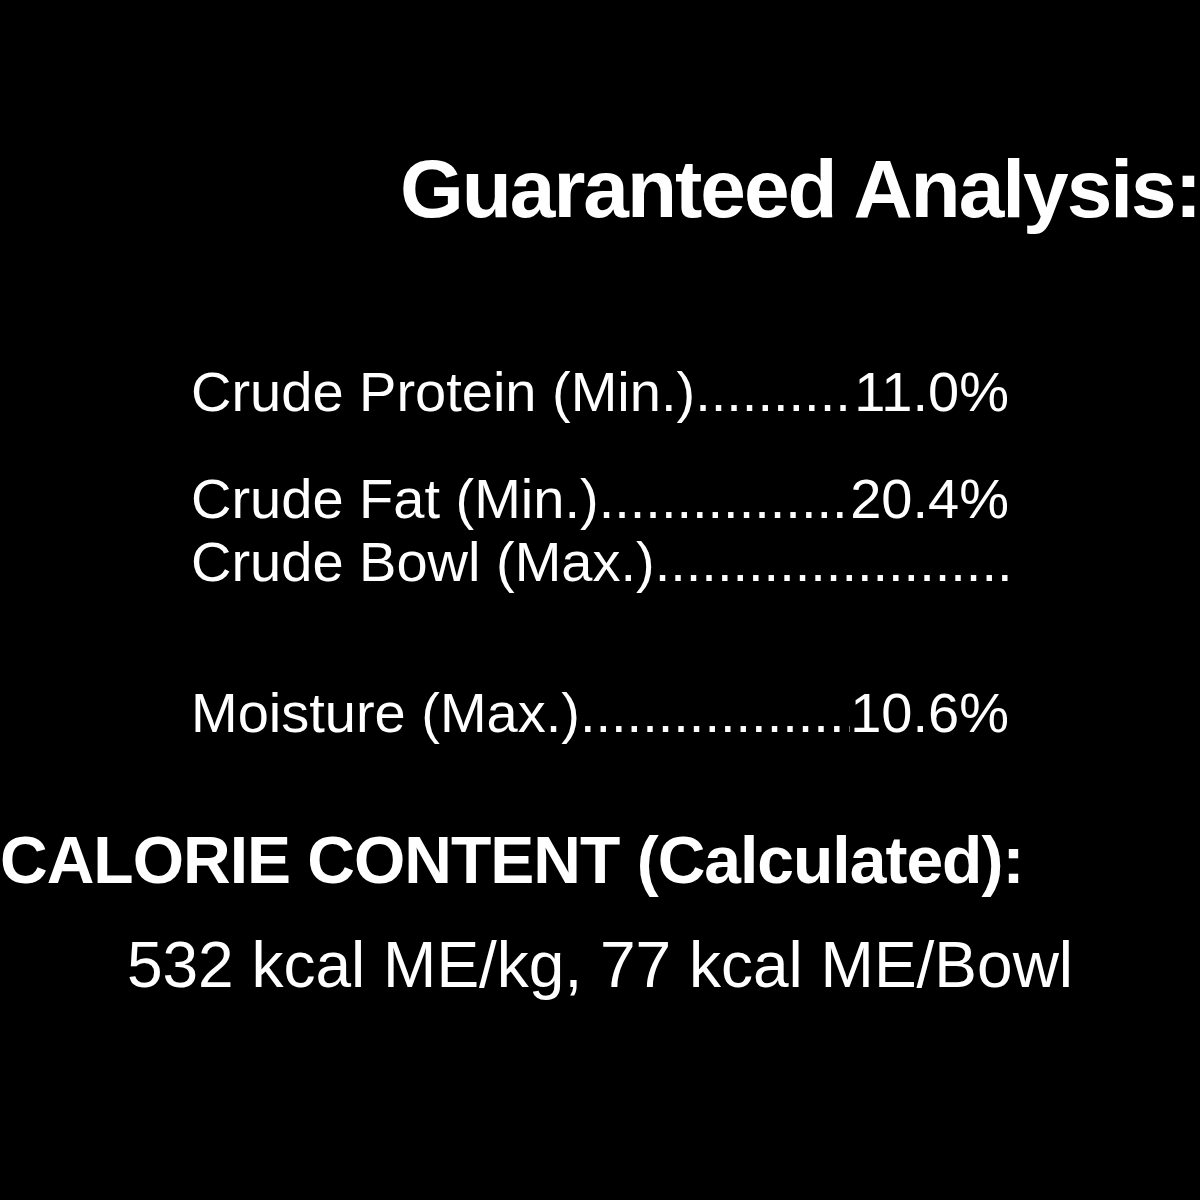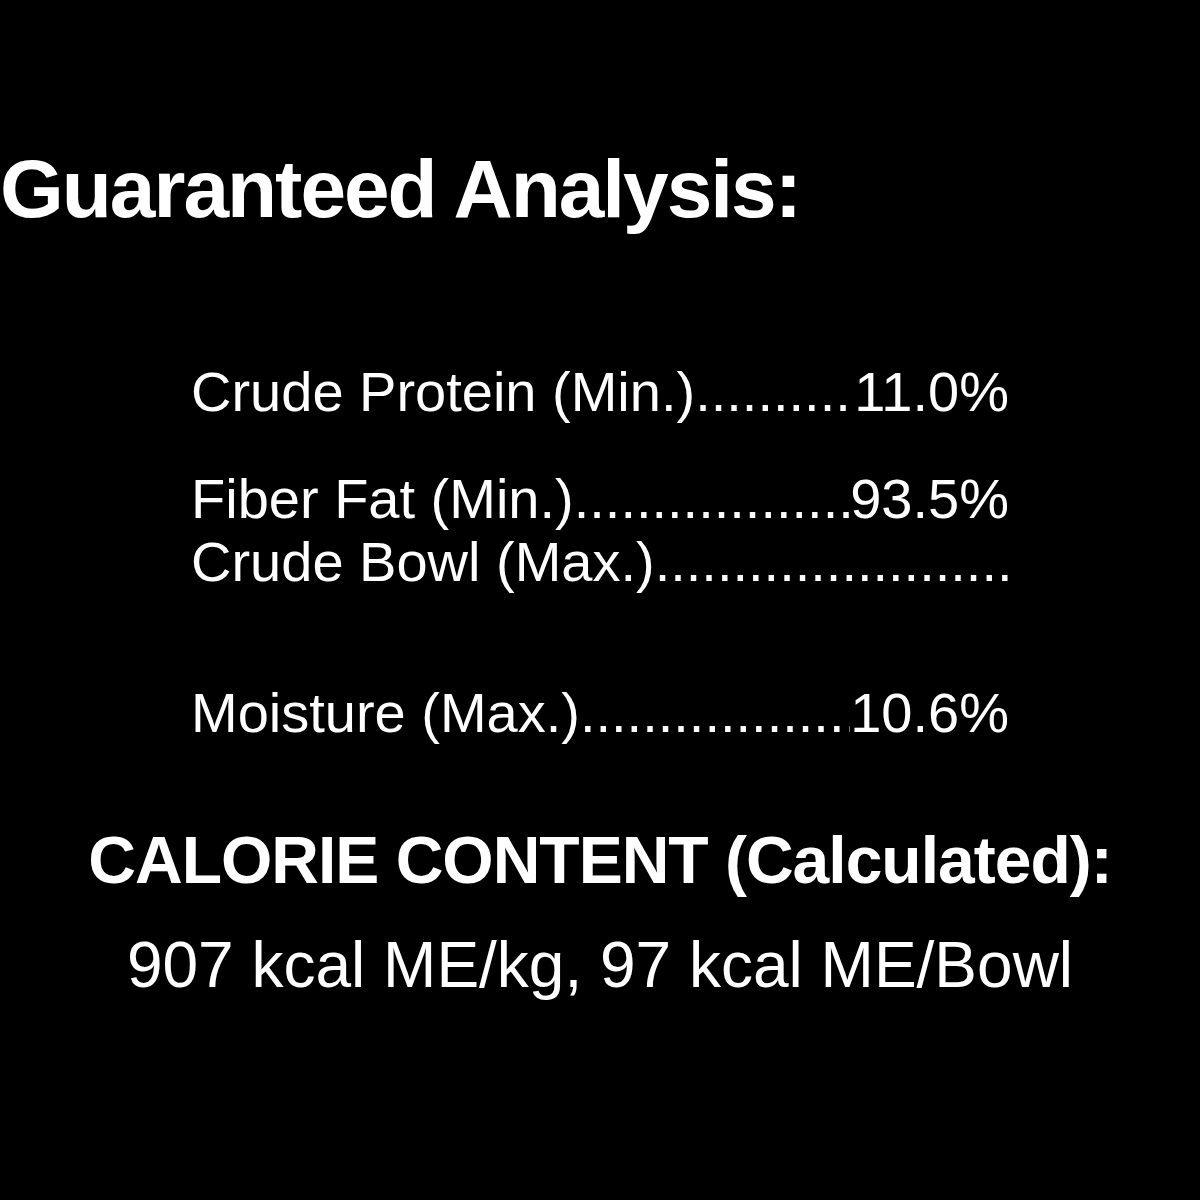--- a/index.html
+++ b/index.html
@@ -18,21 +18,21 @@
     position: relative;
     width: 1200px;
     height: 1200px;
     background: #000000;
   }
   .ga-title {
     position: absolute;
     top: 142px;
     left: 0;
     width: 100%;
-    text-align: left;
+    text-align: right;
     font-size: 82px;
     font-weight: bold;
     letter-spacing: -2px;
     white-space: nowrap;
   }
   .ga-rows {
     position: absolute;
     top: 312px;
     left: 50%;
     transform: translateX(-50%);
@@ -58,21 +58,20 @@
   }
   .ga-row .nutrient-value {
     flex: 0 0 auto;
     margin-top: 44px;
   }
   .calorie-heading {
     position: absolute;
     top: 822px;
     left: 0;
     width: 100%;
-    text-align: center;
     font-size: 66px;
     font-weight: bold;
     letter-spacing: -1px;
     white-space: nowrap;
   }
   .calorie-value {
     position: absolute;
     top: 928px;
     left: 0;
     width: 100%;
@@ -90,35 +89,35 @@
 
   <div class="ga-rows">
 
     <div class="ga-row">
       <span class="nutrient-name">Crude Protein (Min.)</span>
       <span class="dot-leader">........................................</span>
       <span class="nutrient-value">11.0%</span>
     </div>
 
     <div class="ga-row">
-      <span class="nutrient-name">Fiber Fat (Min.)</span>
+      <span class="nutrient-name">Crude Fat (Min.)</span>
       <span class="dot-leader">........................................</span>
-      <span class="nutrient-value">93.5%</span>
+      <span class="nutrient-value">20.4%</span>
     </div>
 
     <div class="ga-row">
       <span class="nutrient-name">Crude Bowl (Max.)</span>
       <span class="dot-leader">........................................</span>
     </div>
 
     <div class="ga-row">
       <span class="nutrient-name">Moisture (Max.)</span>
       <span class="dot-leader">........................................</span>
       <span class="nutrient-value">10.6%</span>
     </div>
 
   </div>
 
   <div class="calorie-heading">CALORIE CONTENT (Calculated):</div>
 
-  <div class="calorie-value">907 kcal ME/kg, 97 kcal ME/Bowl</div>
+  <div class="calorie-value">532 kcal ME/kg, 77 kcal ME/Bowl</div>
 
 </div>
 
 </body></html>

